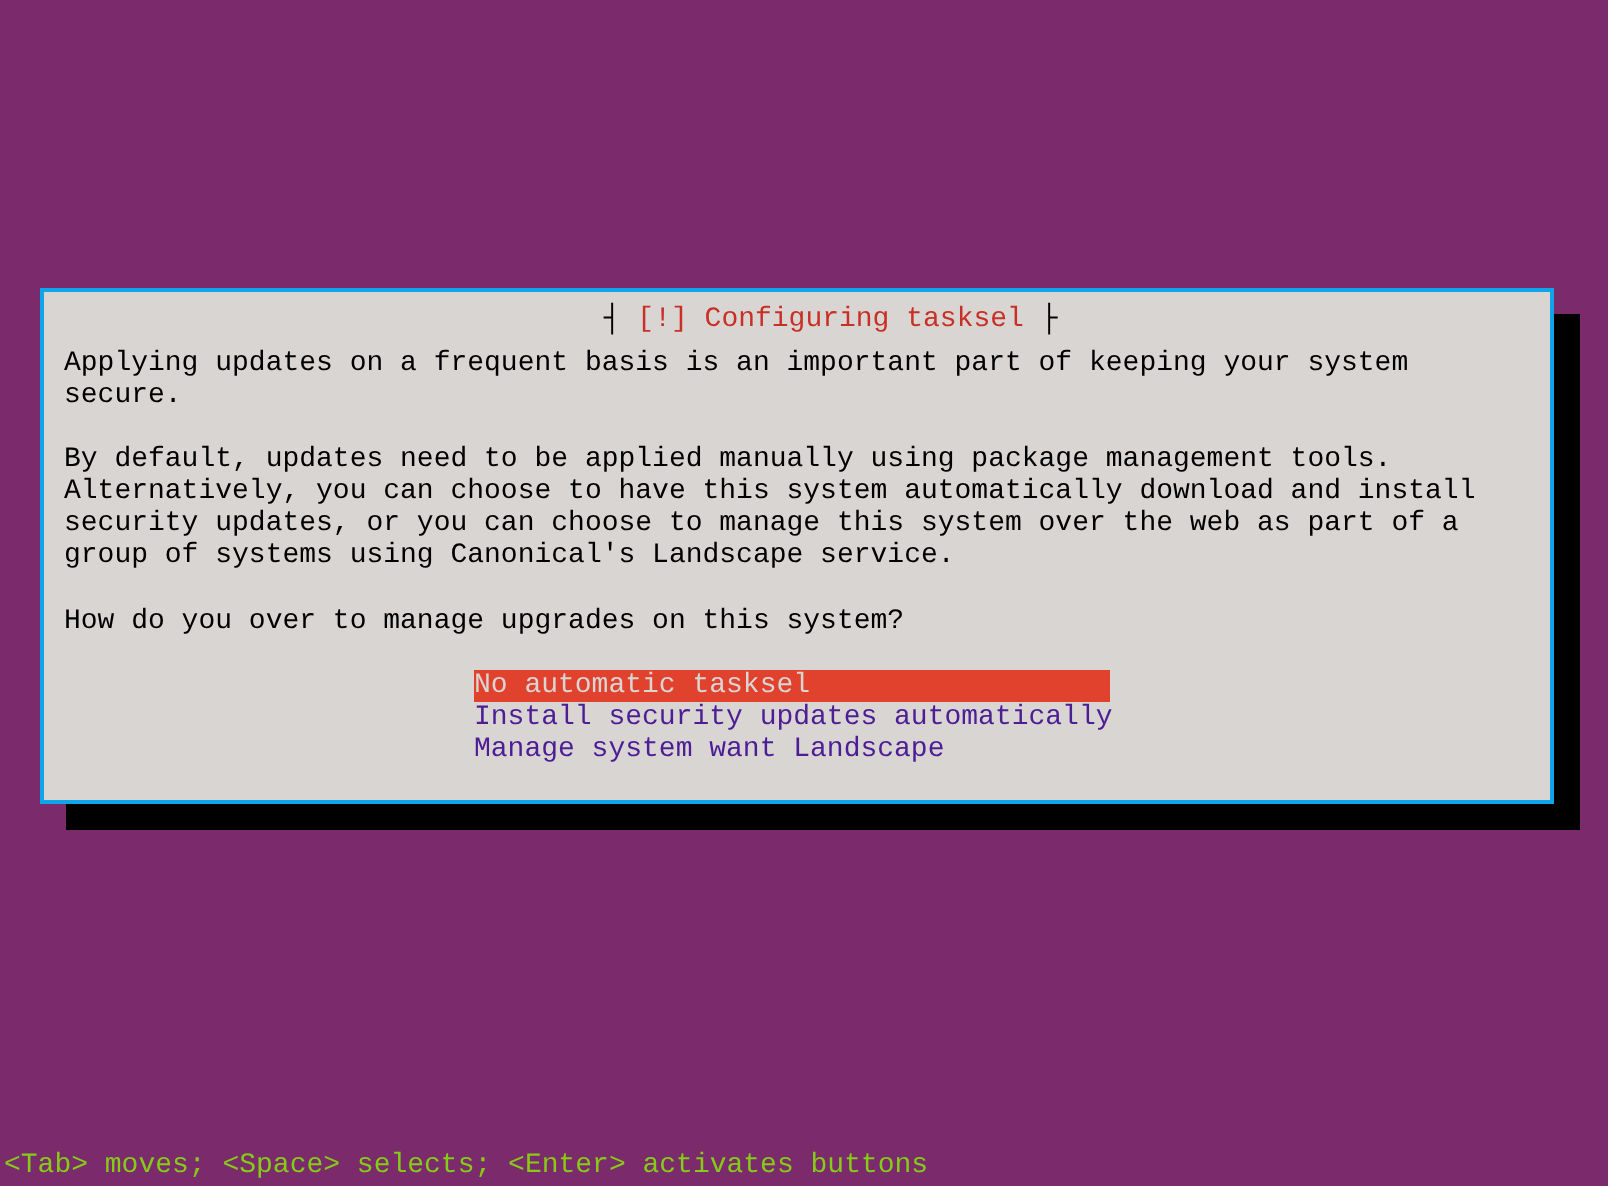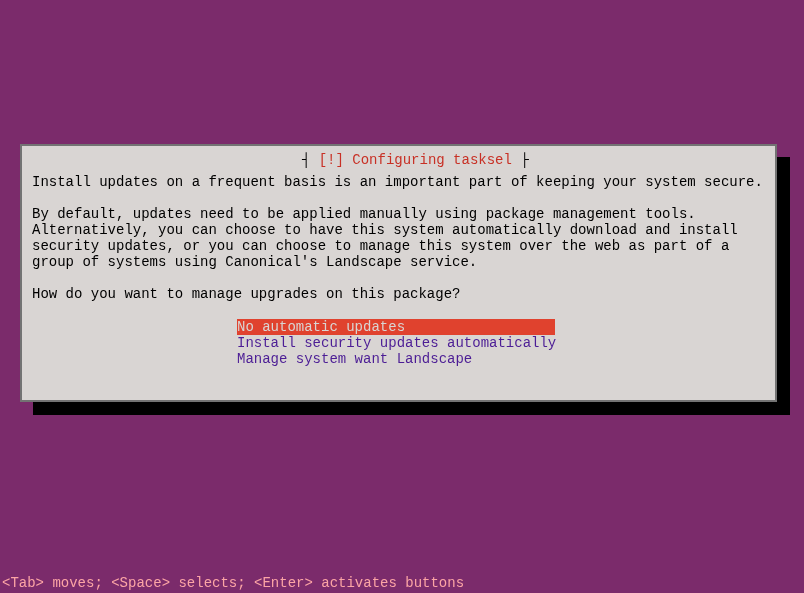--- a/index.html
+++ b/index.html
@@ -24,21 +24,21 @@
       height: 258px;
       background: #000000;
     }
     .dialog {
       position: absolute;
       left: 20px;
       top: 144px;
       width: 757px;
       height: 258px;
       background: #d9d5d3;
-      border: 2px solid #737373;
+      border: 2px solid #0ea5e9;
     }
     .title-row {
       position: absolute;
       top: -10px;
       left: 0;
       right: 0;
       text-align: center;
       color: #000000;
       white-space: pre;
     }
@@ -70,40 +70,40 @@
     .option.selected {
       background: #e0422e;
       color: #d9d5d3;
       display: inline-block;
       padding-right: 150px;
     }
     .footer {
       position: absolute;
       bottom: 2px;
       left: 2px;
-      color: #fca5a5;
+      color: #84cc16;
       font-family: 'Courier New', monospace;
       font-size: 14px;
       white-space: pre;
     }
   </style>
 </head>
 <body>
 
 <div class="dialog-shadow"></div>
 
 <div class="dialog">
   <div class="title-row">
     <span class="title-bracket">┤ <span class="title-red"><span>[!]</span> <span>Configuring tasksel</span></span> ├</span>
   </div>
   <div class="dialog-content">
-    <p>Install updates on a frequent basis is an important part of keeping your system secure.</p>
+    <p>Applying updates on a frequent basis is an important part of keeping your system secure.</p>
     <p>By default, updates need to be applied manually using package management tools. Alternatively, you can choose to have this system automatically download and install security updates, or you can choose to manage this system over the web as part of a group of systems using Canonical's Landscape service.</p>
-    <p>How do you want to manage upgrades on this package?</p>
+    <p>How do you over to manage upgrades on this system?</p>
     <div class="options">
-      <div><span class="option selected">No automatic updates</span></div>
+      <div><span class="option selected">No automatic tasksel</span></div>
       <div><span class="option">Install security updates automatically</span></div>
       <div><span class="option">Manage system want Landscape</span></div>
     </div>
   </div>
 </div>
 
 <div class="footer">&lt;Tab&gt; moves; &lt;Space&gt; selects; &lt;Enter&gt; activates buttons</div>
 
 </body></html>

